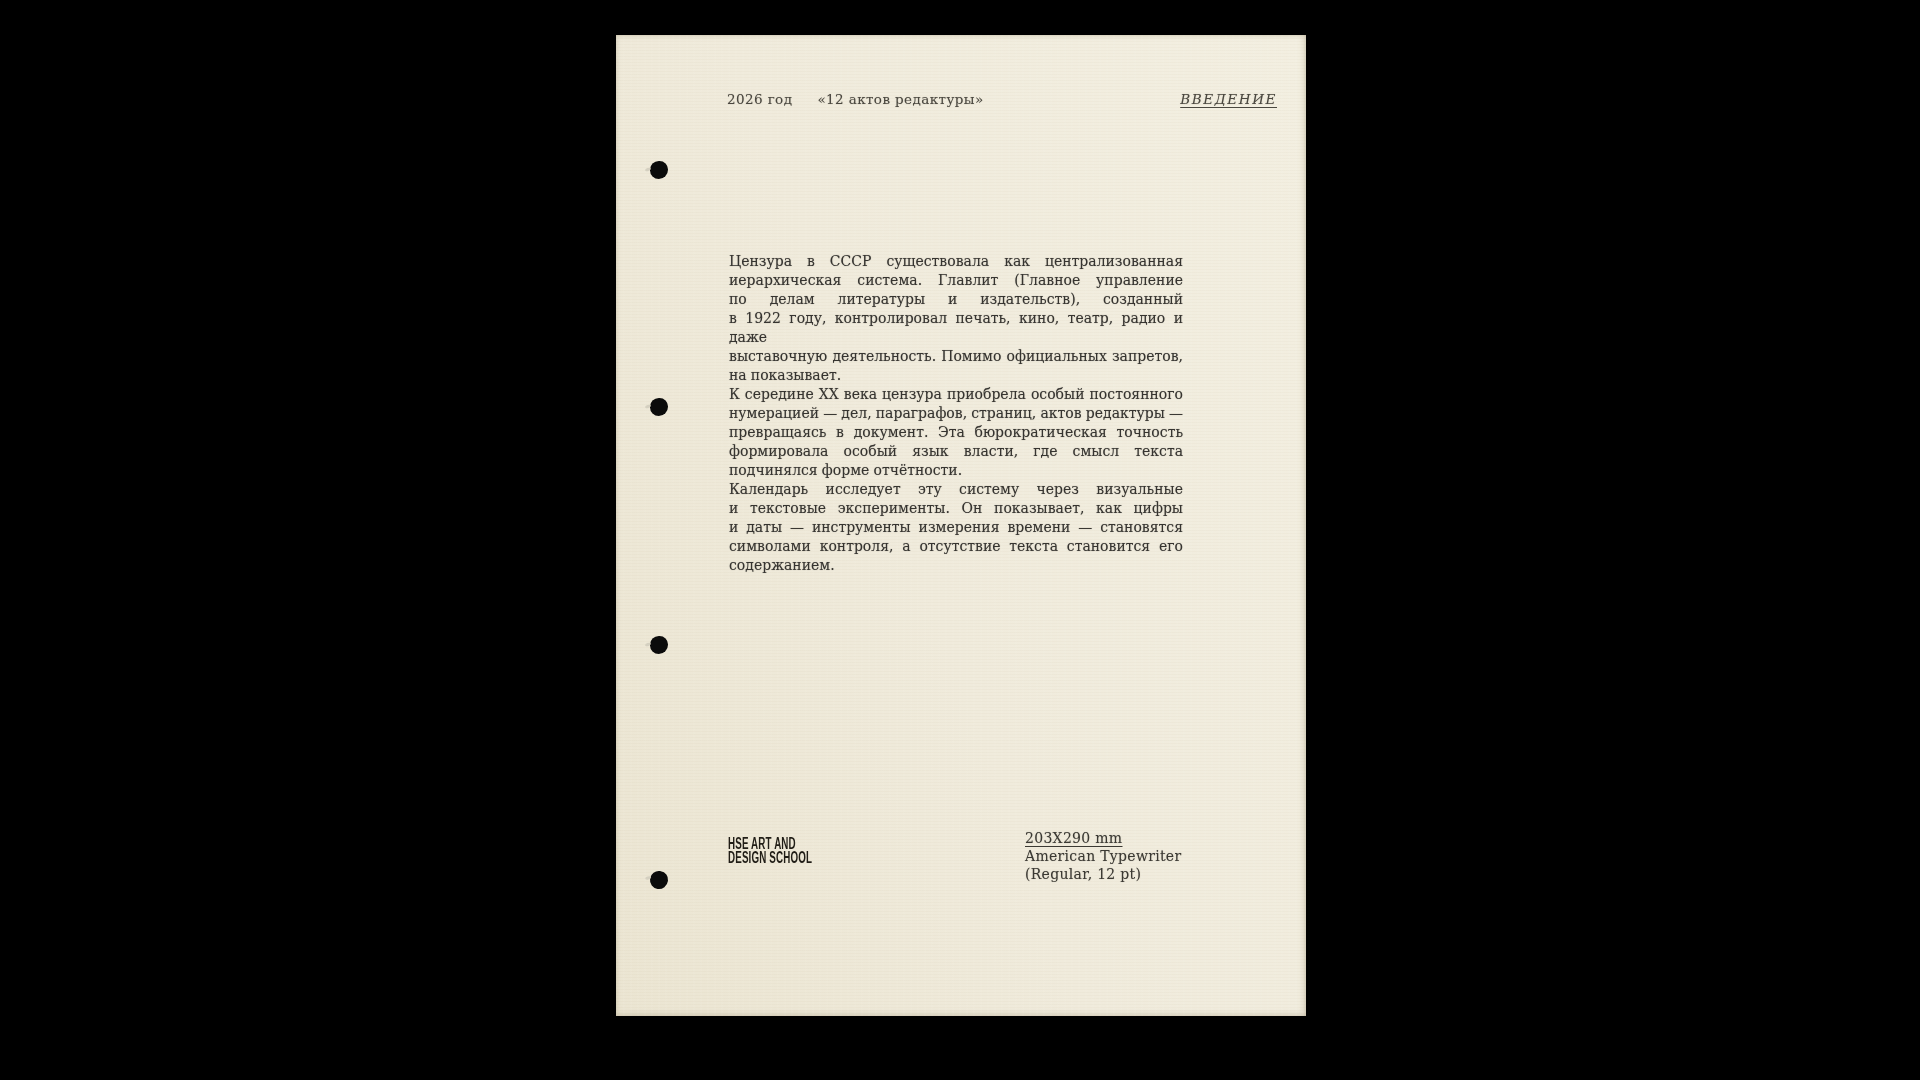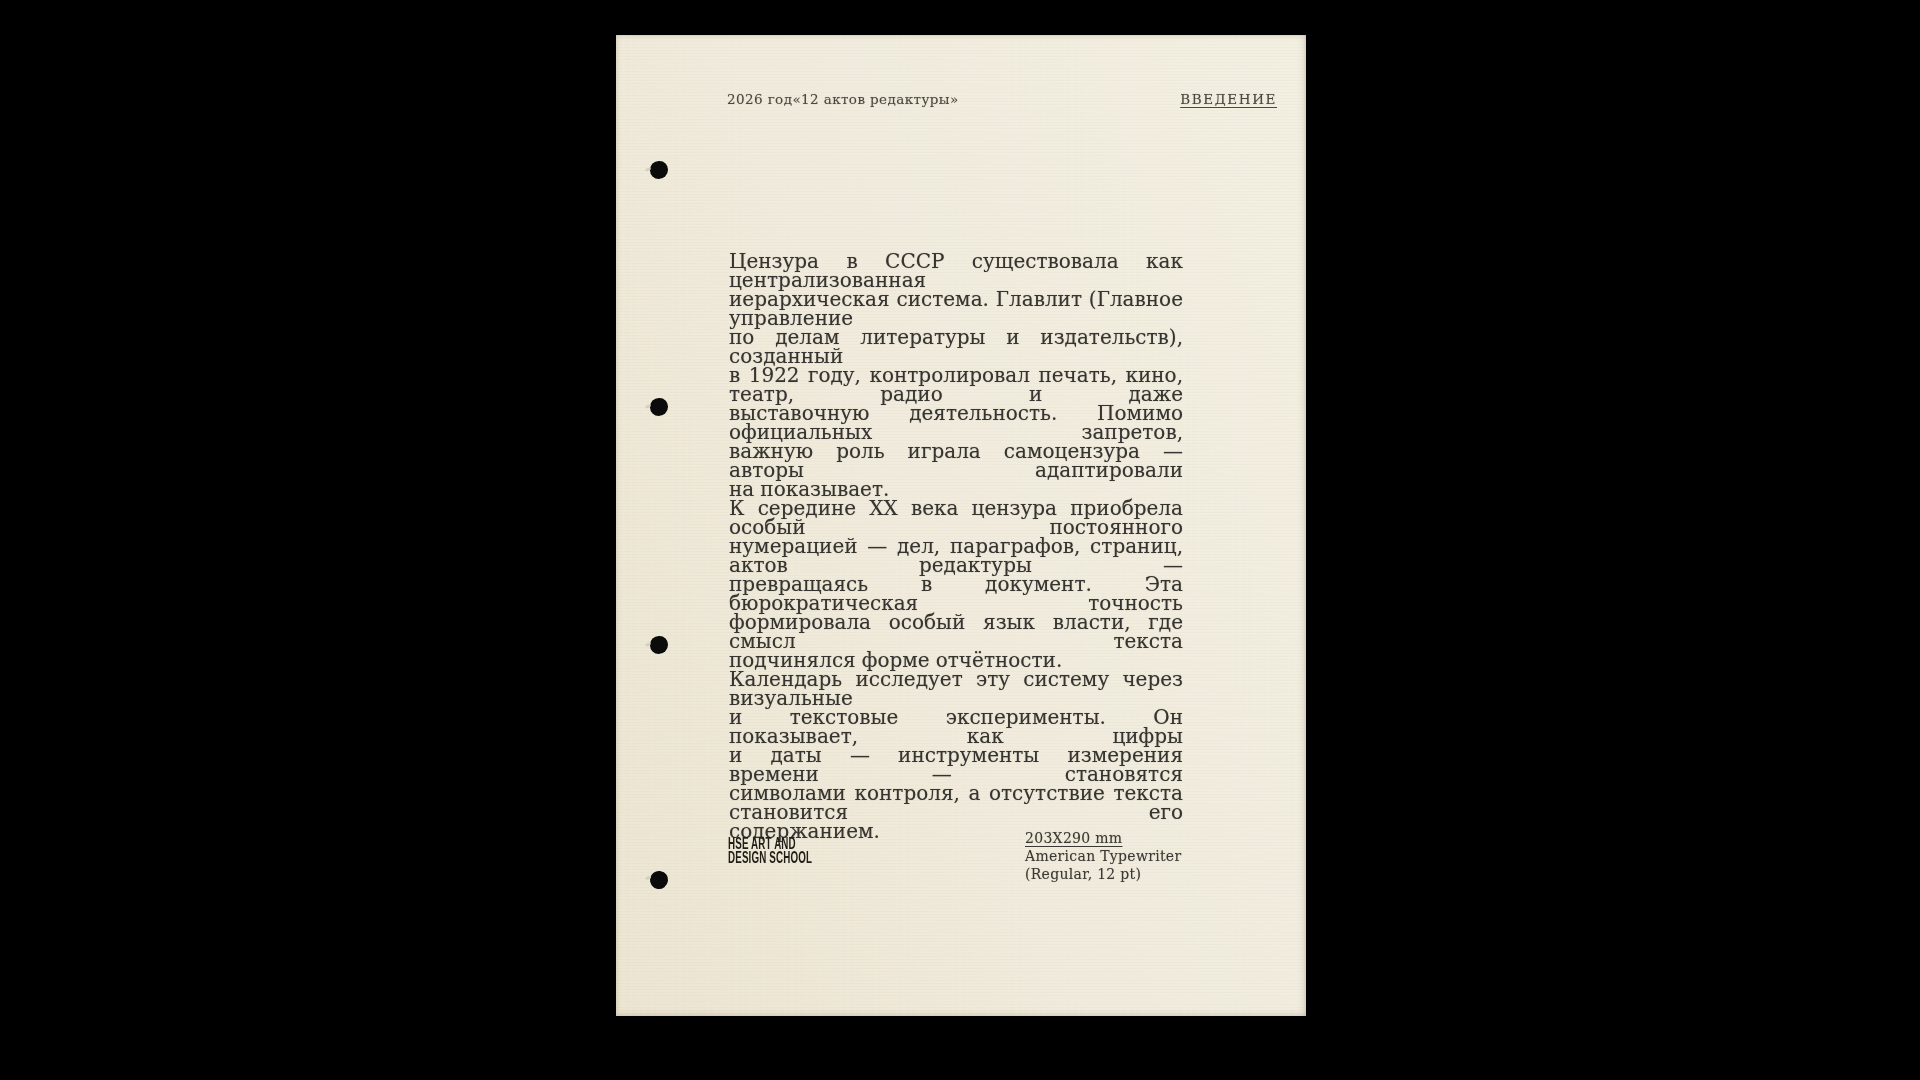--- a/index.html
+++ b/index.html
@@ -39,27 +39,28 @@
   .header {
     position: absolute;
     left: 111px; right: 29px; top: 56px;
     display: flex; align-items: center;
     font-size: 13.5px;
     letter-spacing: 0.4px;
     color: #4a473f;
     text-shadow: 0 0 1px rgba(74,71,63,0.35);
     white-space: nowrap;
   }
-  .header .series { }
+  .header .series { margin-left: 25px; }
   .header .section {
     margin-left: auto;
     letter-spacing: 1.6px;
     text-decoration: underline;
     text-underline-offset: 3px;
     text-decoration-thickness: 1px;
+    font-style: italic;
   }
 
   
   .holes { position: absolute; left: 0; top: 0; width: 100%; height: 100%; pointer-events: none; }
   .hole {
     position: absolute;
     left: 34px;
     width: 18px; height: 18px;
     background: #0b0b0b;
     border-radius: 50% 48% 52% 50%;
@@ -76,21 +77,21 @@
   .hole:nth-child(1) { top: 126px; }
   .hole:nth-child(2) { top: 363px; }
   .hole:nth-child(3) { top: 601px; }
   .hole:nth-child(4) { top: 836px; transform: rotate(8deg); }
 
   
   .body-text {
     position: absolute;
     left: 113px; top: 217px;
     width: 454px;
-    font-size: 20px;
+    font-size: 14px;
     line-height: 19px;
     color: #363430;
     text-shadow: 0 0 1px rgba(54,52,48,0.40);
     word-spacing: -0.3px;
   }
   .body-line { text-align: justify; text-align-last: justify; }
   .body-line.para-last { text-align-last: left; }
 
   
   .logo {
@@ -142,21 +143,20 @@
         <div class="hole"></div>
         <div class="hole"></div>
       </div>
 
     <div class="body-text">
         <div class="body-line">Цензура в СССР существовала как централизованная</div>
         <div class="body-line">иерархическая система. Главлит (Главное управление</div>
         <div class="body-line">по делам литературы и издательств), созданный</div>
         <div class="body-line">в 1922 году, контролировал печать, кино, театр, радио и даже</div>
         <div class="body-line">выставочную деятельность. Помимо официальных запретов,</div>
-        <div class="body-line">важную роль играла самоцензура — авторы адаптировали</div>
         <div class="body-line para-last">на показывает.</div>
         <div class="body-line">К середине XX века цензура приобрела особый постоянного</div>
         <div class="body-line">нумерацией — дел, параграфов, страниц, актов редактуры —</div>
         <div class="body-line">превращаясь в документ. Эта бюрократическая точность</div>
         <div class="body-line">формировала особый язык власти, где смысл текста</div>
         <div class="body-line para-last">подчинялся форме отчётности.</div>
         <div class="body-line">Календарь исследует эту систему через визуальные</div>
         <div class="body-line">и текстовые эксперименты. Он показывает, как цифры</div>
         <div class="body-line">и даты — инструменты измерения времени — становятся</div>
         <div class="body-line">символами контроля, а отсутствие текста становится его</div>

